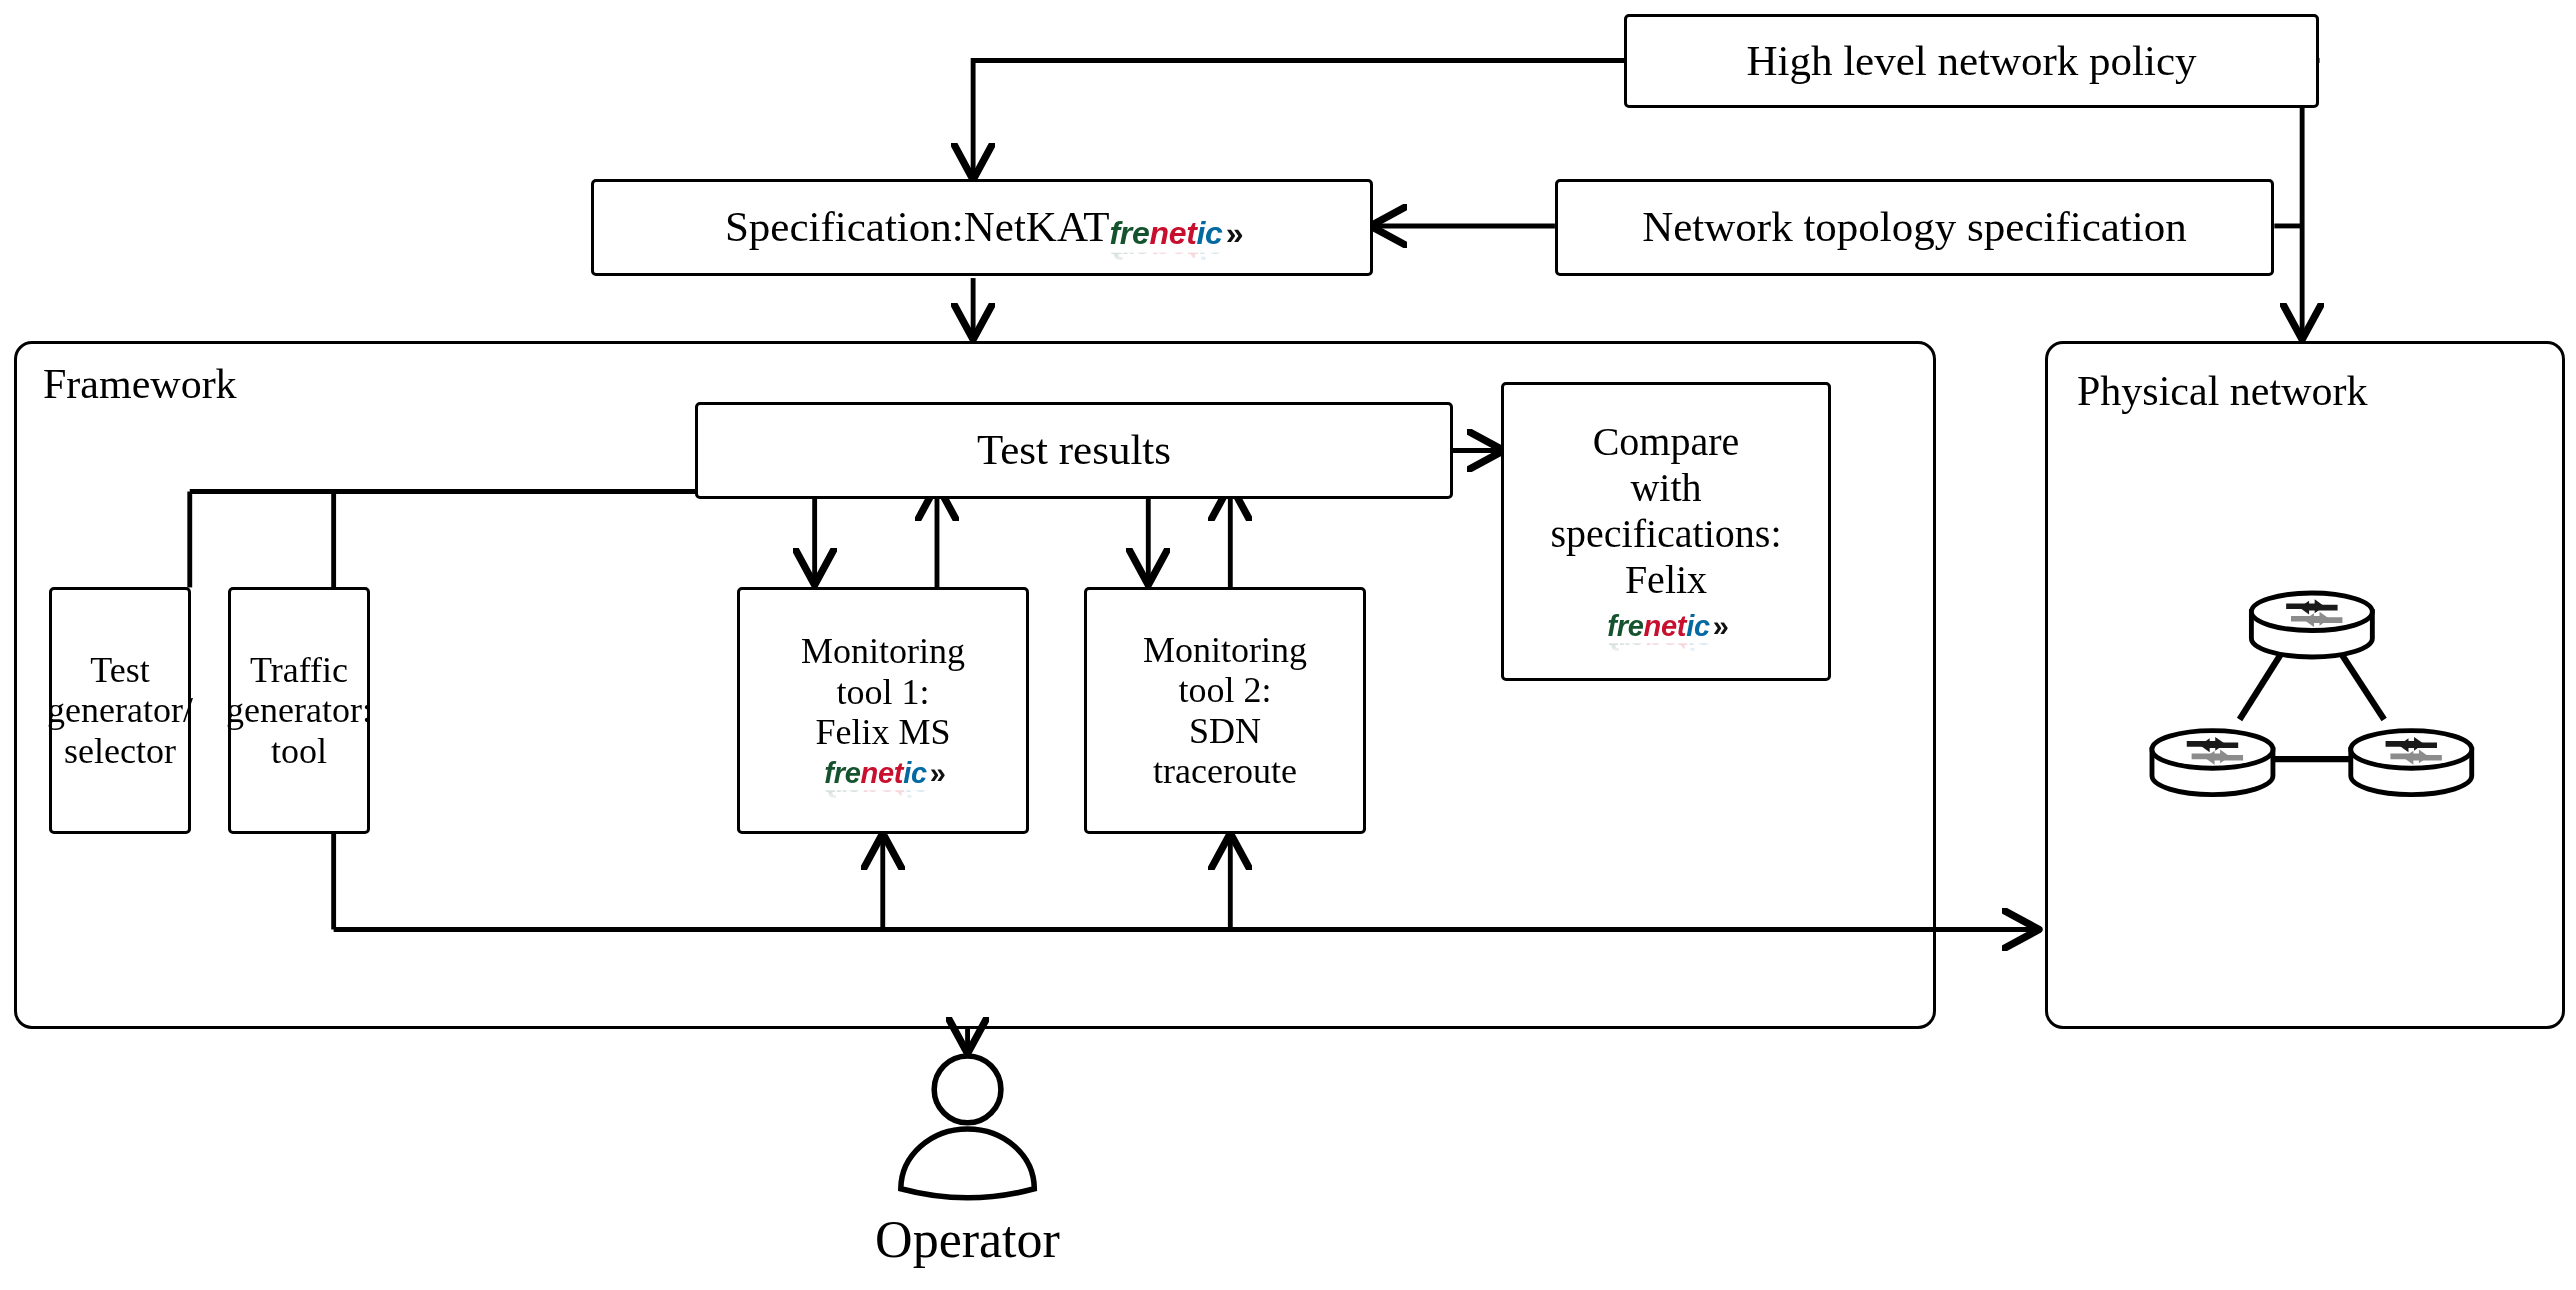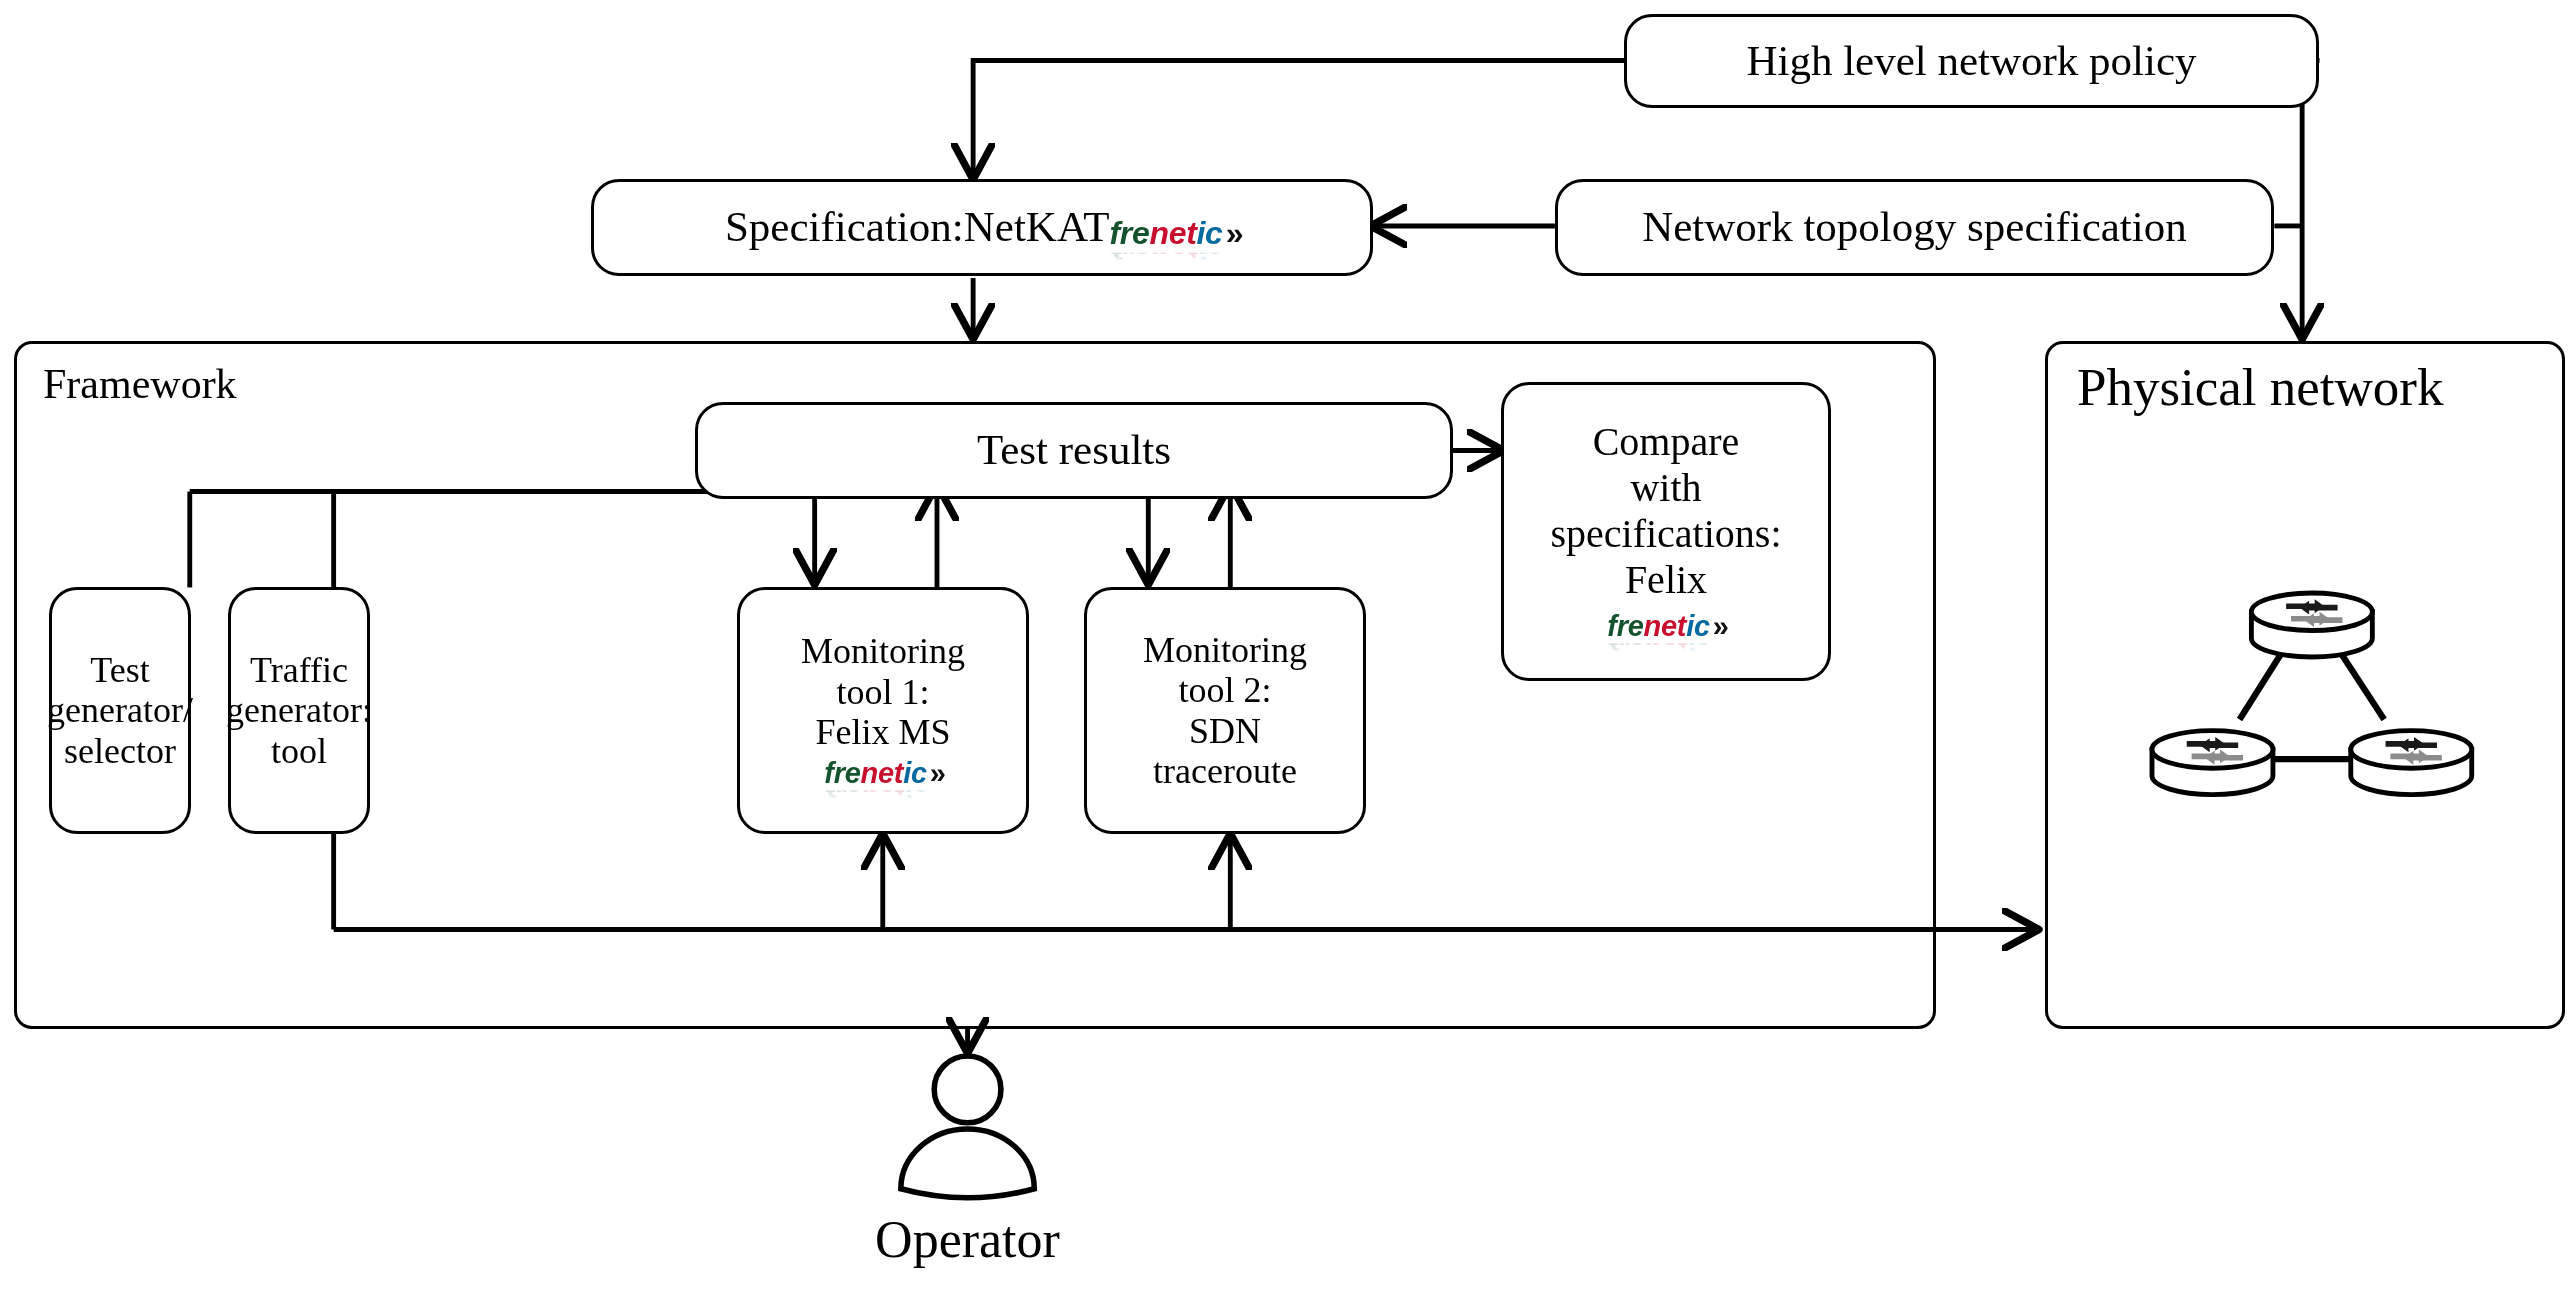--- a/index.html
+++ b/index.html
@@ -1,21 +1,21 @@
 <!DOCTYPE html>
 <html style="font-size:11px"><head>
 <meta charset="utf-8">
 <style>
   html,body{margin:0;padding:0;background:#ffffff;}
   body{font-family:"Liberation Serif", serif;}
   #stage{position:relative;width:2576px;height:1291px;background:#fff;overflow:hidden;}
   svg.layer{position:absolute;left:0;top:0;width:2576px;height:1291px;}
   .nodebox{
     position:absolute;box-sizing:border-box;background:#fff;
-    border:3.5px solid #000;border-radius:28px;
+    border:3.5px solid #000;border-radius:5px;
     display:flex;align-items:center;justify-content:center;
     text-align:center;font-family:"Liberation Serif", serif;color:#000;
   }
   .bigpanel{
     position:absolute;box-sizing:border-box;background:transparent;
     border:3.5px solid #000;border-radius:18px;
   }
   .panel-label{
     position:absolute;font-family:"Liberation Serif", serif;color:#000;
     white-space:nowrap;
@@ -90,21 +90,21 @@
       <path d="M1770,1337 L1770,1202" marker-end="url(#arw)"></path>
 
       <path d="M1392,1480 L1392,1512" marker-end="url(#arw)"></path>
     </g>
   </svg>
 
   <div class="bigpanel" style="left:14px;top:341px;width:1922px;height:688px;"></div>
   <div class="panel-label lbl" style="left:43px;top:361px;font-size:42px;">Framework</div>
 
   <div class="bigpanel" style="left:2045px;top:341px;width:520px;height:688px;"></div>
-  <div class="panel-label lbl" style="left:2077px;top:358px;font-size:53px;">Physical network</div>
+  <div class="panel-label lbl" style="left:2077px;top:368px;font-size:42px;">Physical network</div>
 
   <svg class="layer" viewBox="0 0 3706 1857" preserveAspectRatio="none">
 
     <g stroke="#000" stroke-width="9" stroke-linecap="butt">
       <line x1="3282" y1="940" x2="3222" y2="1035"></line>
       <line x1="3368" y1="940" x2="3430" y2="1035"></line>
       <line x1="3270" y1="1092" x2="3382" y2="1092"></line>
     </g>
 
     <g>

